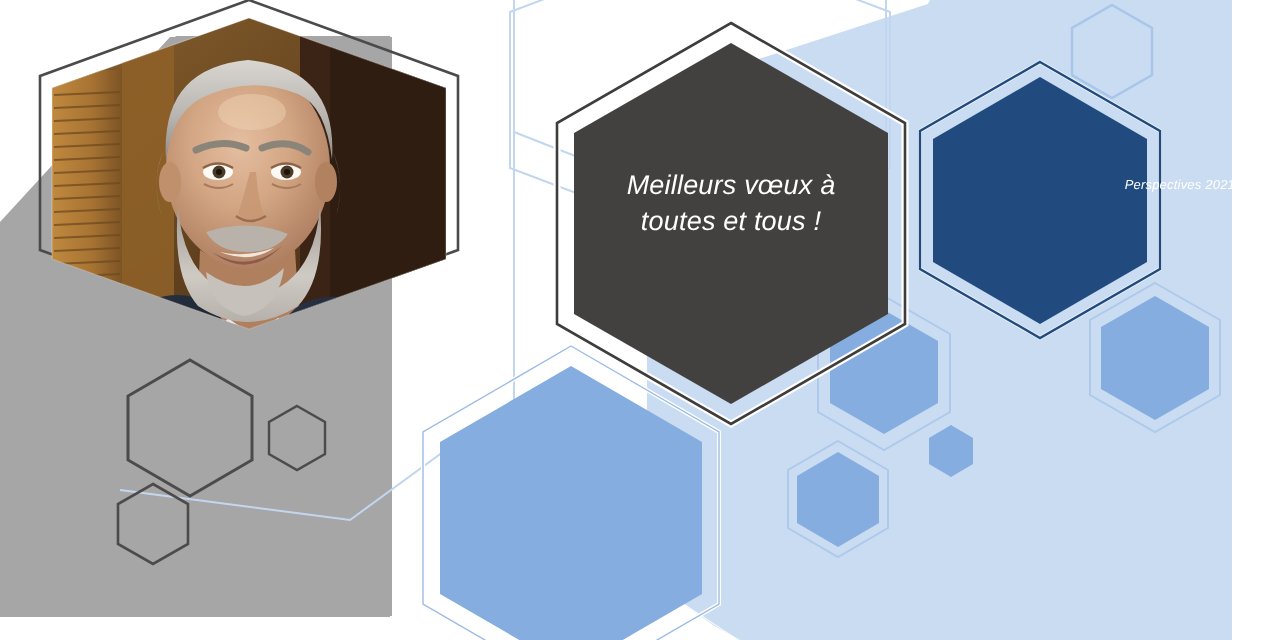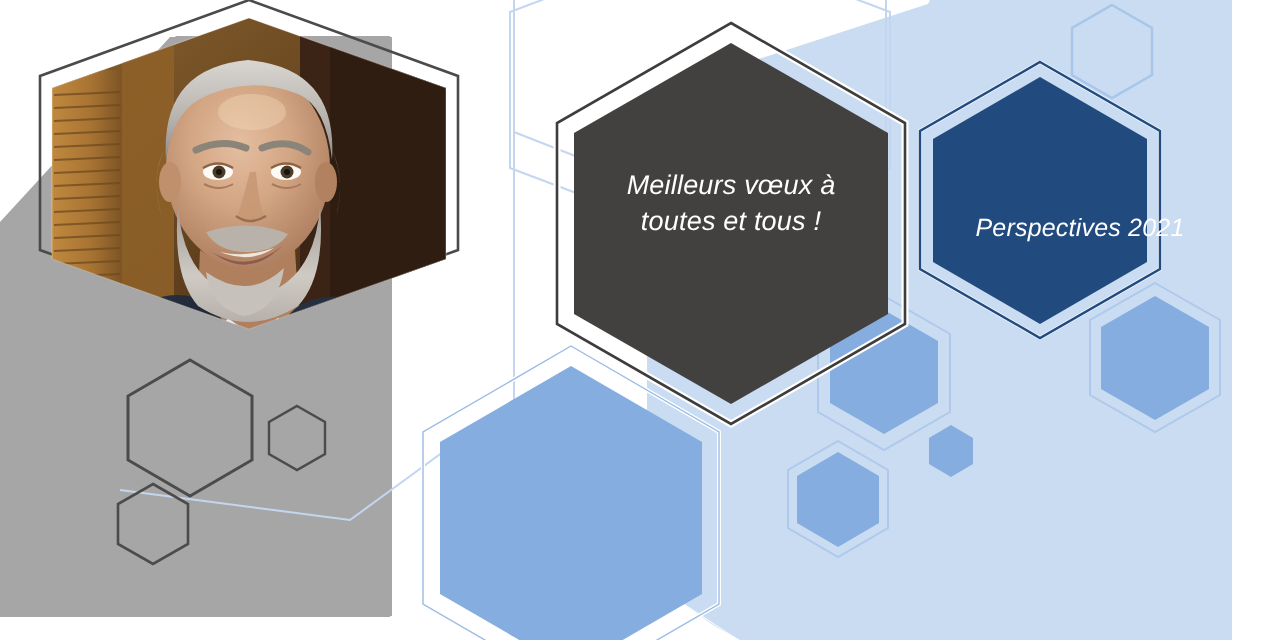--- a/index.html
+++ b/index.html
@@ -12,21 +12,21 @@
     font-style:italic;
     font-family:"Liberation Sans",sans-serif;
     text-align:center;
     line-height:1.32;
     white-space:pre-line;
     letter-spacing:.2px;
     pointer-events:none;
     text-rendering:geometricPrecision;
   }
   #label-greeting{ left:566px; top:168px; width:330px; font-size:27px; }
-  #label-perspectives{ left:925px; top:176px; width:310px; font-size:25px; text-align:center;margin-top:36px;}
+  #label-perspectives{ left:925px; top:176px; width:310px; font-size:13px; text-align:right;}
   #label-resilience{ left:430px; top:475px; width:290px; font-size:21px; }
 </style>
 </head>
 <body>
 
 <div id="stage">
 
   <svg width="1280" height="640" viewBox="0 0 1280 640">
     <defs>
 

